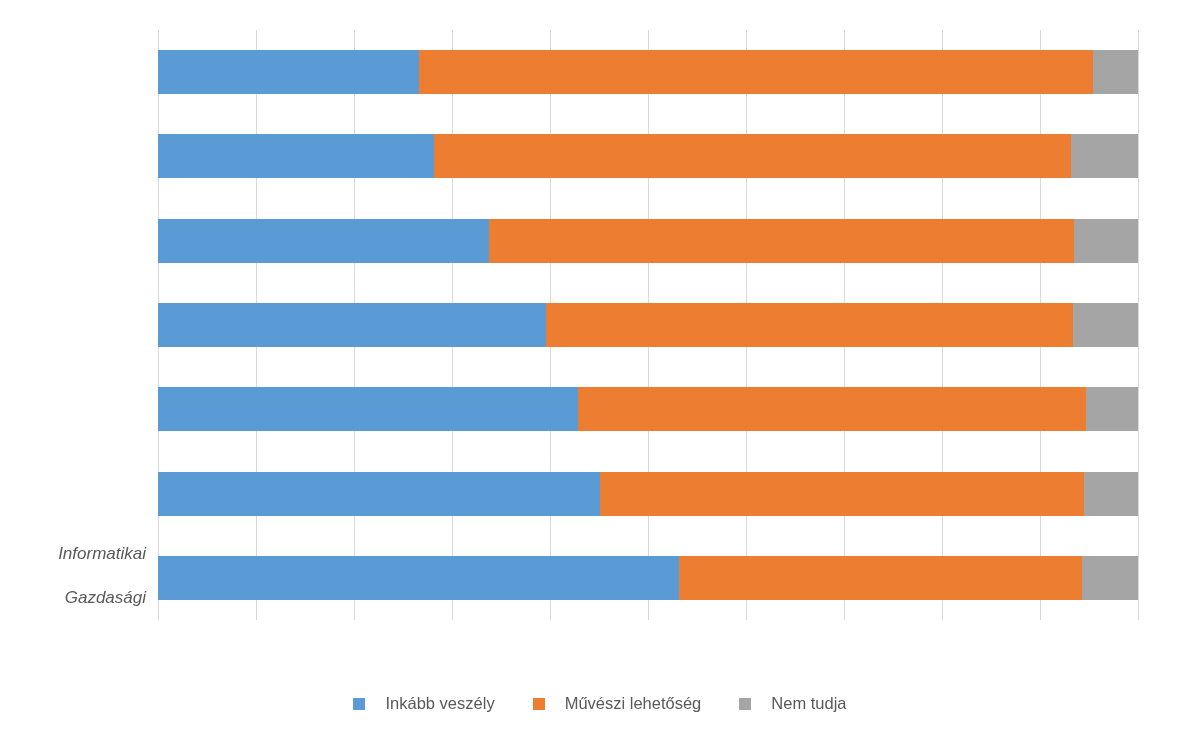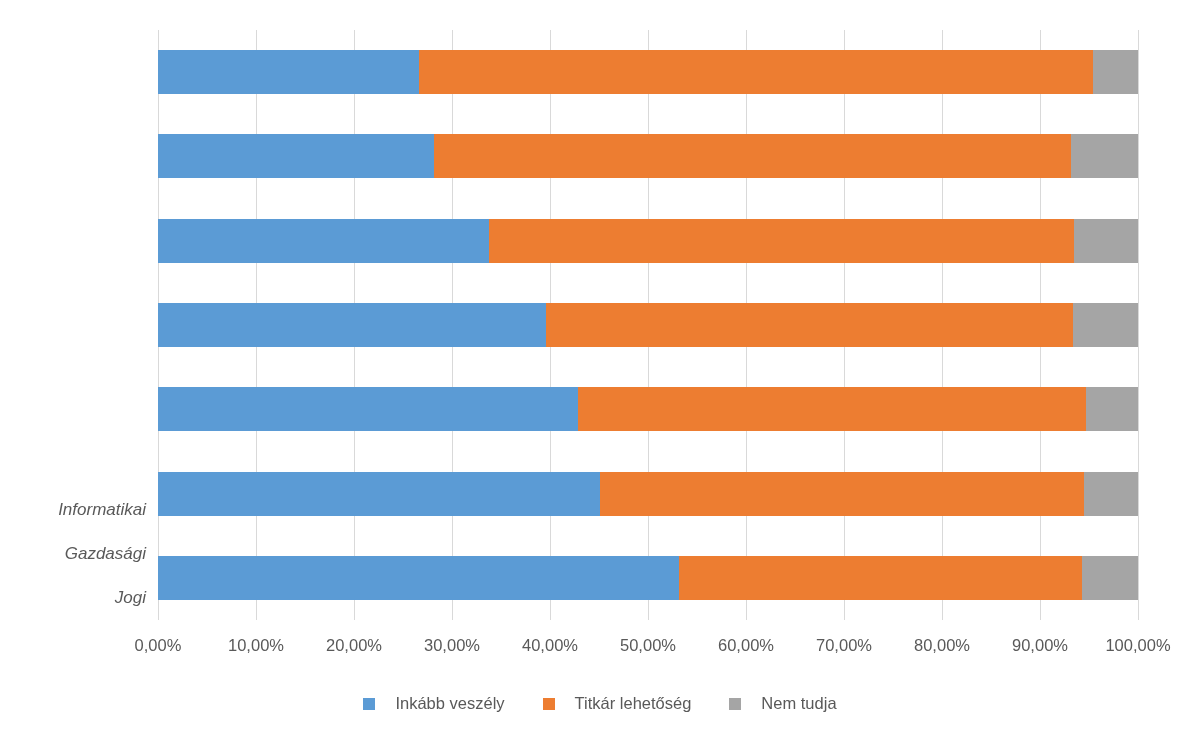--- a/index.html
+++ b/index.html
@@ -132,21 +132,20 @@
   }
 </style>
 </head>
 <body>
 
 <div class="chart-root">
 
   <div class="ylabels">
       <div class="ylabel">Informatikai</div>
       <div class="ylabel">Gazdasági</div>
-      <div class="ylabel">Jogi</div>
     </div>
 
   <div class="plot-area">
     <div class="gridlines">
         <div class="gridline axis-zero" style="left: 0px;"></div>
         <div class="gridline" style="left: 98px;"></div>
         <div class="gridline" style="left: 196px;"></div>
         <div class="gridline" style="left: 294px;"></div>
         <div class="gridline" style="left: 392px;"></div>
         <div class="gridline" style="left: 490px;"></div>
@@ -188,42 +187,29 @@
           <div class="seg" style="width: 53.9px; background: rgb(165, 165, 165);"></div>
         </div>
         <div class="bar-row">
           <div class="seg" style="width: 521.36px; background: rgb(91, 155, 213);"></div>
           <div class="seg" style="width: 402.78px; background: rgb(237, 125, 49);"></div>
           <div class="seg" style="width: 55.86px; background: rgb(165, 165, 165);"></div>
         </div>
       </div>
   </div>
 
-  <div class="xlabels">
-      <div class="xlabel" style="left: 0px;">0,00%</div>
-      <div class="xlabel" style="left: 98px;">10,00%</div>
-      <div class="xlabel" style="left: 196px;">20,00%</div>
-      <div class="xlabel" style="left: 294px;">30,00%</div>
-      <div class="xlabel" style="left: 392px;">40,00%</div>
-      <div class="xlabel" style="left: 490px;">50,00%</div>
-      <div class="xlabel" style="left: 588px;">60,00%</div>
-      <div class="xlabel" style="left: 686px;">70,00%</div>
-      <div class="xlabel" style="left: 784px;">80,00%</div>
-      <div class="xlabel" style="left: 882px;">90,00%</div>
-      <div class="xlabel" style="left: 980px;">100,00%</div>
-    </div>
 
   <div class="legend">
       <div class="legend-item">
         <span class="legend-swatch" style="background: rgb(91, 155, 213);"></span>
         <span>Inkább veszély</span>
       </div>
       <div class="legend-item">
         <span class="legend-swatch" style="background: rgb(237, 125, 49);"></span>
-        <span>Titkár lehetőség</span>
+        <span>Művészi lehetőség</span>
       </div>
       <div class="legend-item">
         <span class="legend-swatch" style="background: rgb(165, 165, 165);"></span>
         <span>Nem tudja</span>
       </div>
     </div>
 
 </div>
 
 </body></html>

